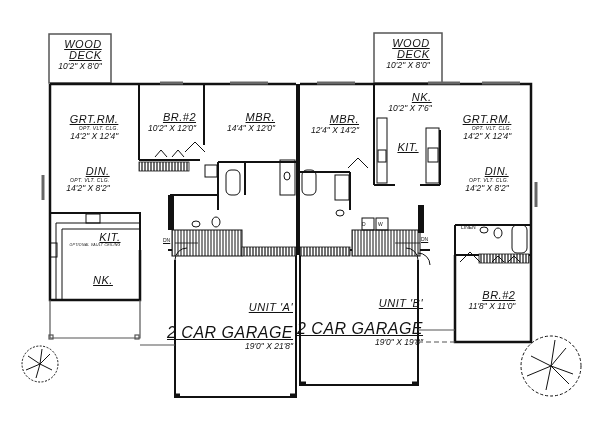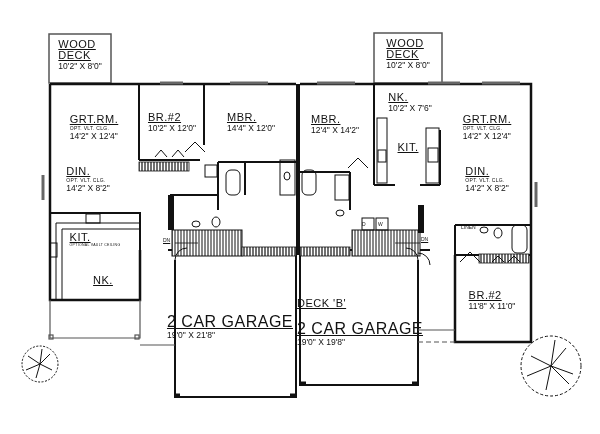--- a/index.html
+++ b/index.html
@@ -1,18 +1,18 @@
 <!DOCTYPE html>
 <html><head>
   <meta charset="utf-8">
   <style>
     html, body { margin:0; padding:0; background:#ffffff; }
     body { width:600px; height:434px; position:relative; overflow:hidden; font-family:"Liberation Sans", sans-serif; color:#111; }
     svg.plan { position:absolute; left:0; top:0; width:600px; height:434px; }
-    .lbl { position:absolute; text-align:left; line-height:1; white-space:nowrap; transform:translateX(-50%); }
+    .lbl { position:absolute; text-align:right; line-height:1; white-space:nowrap; transform:translateX(-50%);font-style:italic; }
     .name { font-size:11px; text-decoration:underline; letter-spacing:0.5px; display:block; }
     .name.big { font-size:16px; }
     .sub { font-size:5px; display:block; margin-top:1px; letter-spacing:0.3px; }
     .dim { font-size:8.5px; display:block; margin-top:1px; }
     .tiny { font-size:5px; position:absolute; }
   </style>
 </head>
 <body>
 
 <svg class="plan" viewBox="0 0 600 434">
@@ -202,20 +202,21 @@
   <span class="sub" style="font-size:3.5px;">OPTIONAL VAULT CEILING</span>
 </div>
 
 <div class="lbl" style="left:103px;top:275px;">
   <span class="name">NK.</span>
 </div>
 
 <span class="tiny" style="left:163px;top:237px;text-decoration:underline;">DN</span>
 
 <div class="lbl" style="left:230px;top:302px;">
+  <span class="name">UNIT 'A'</span>
   <span class="name big" style="margin-top:12px;">2 CAR GARAGE</span>
   <span class="dim">19'0" X 21'8"</span>
 </div>
 
 <div class="lbl" style="left:408px;top:38px;">
   <span class="name">WOOD</span>
   <span class="name">DECK</span>
   <span class="dim">10'2" X 8'0"</span>
 </div>
 
@@ -251,16 +252,16 @@
 </div>
 
 <span class="tiny" style="left:461px;top:224px;">LINEN</span>
 
 <span class="tiny" style="left:421px;top:236px;text-decoration:underline;">DN</span>
 
 <span class="tiny" style="left:362px;top:221px;">D</span>
 <span class="tiny" style="left:378px;top:221px;">W</span>
 
 <div class="lbl" style="left:360px;top:298px;">
-  <span class="name">DECK 'B'</span>
+  <span class="name">UNIT 'B'</span>
   <span class="name big" style="margin-top:12px;">2 CAR GARAGE</span>
   <span class="dim">19'0" X 19'8"</span>
 </div>
 
 </body></html>

